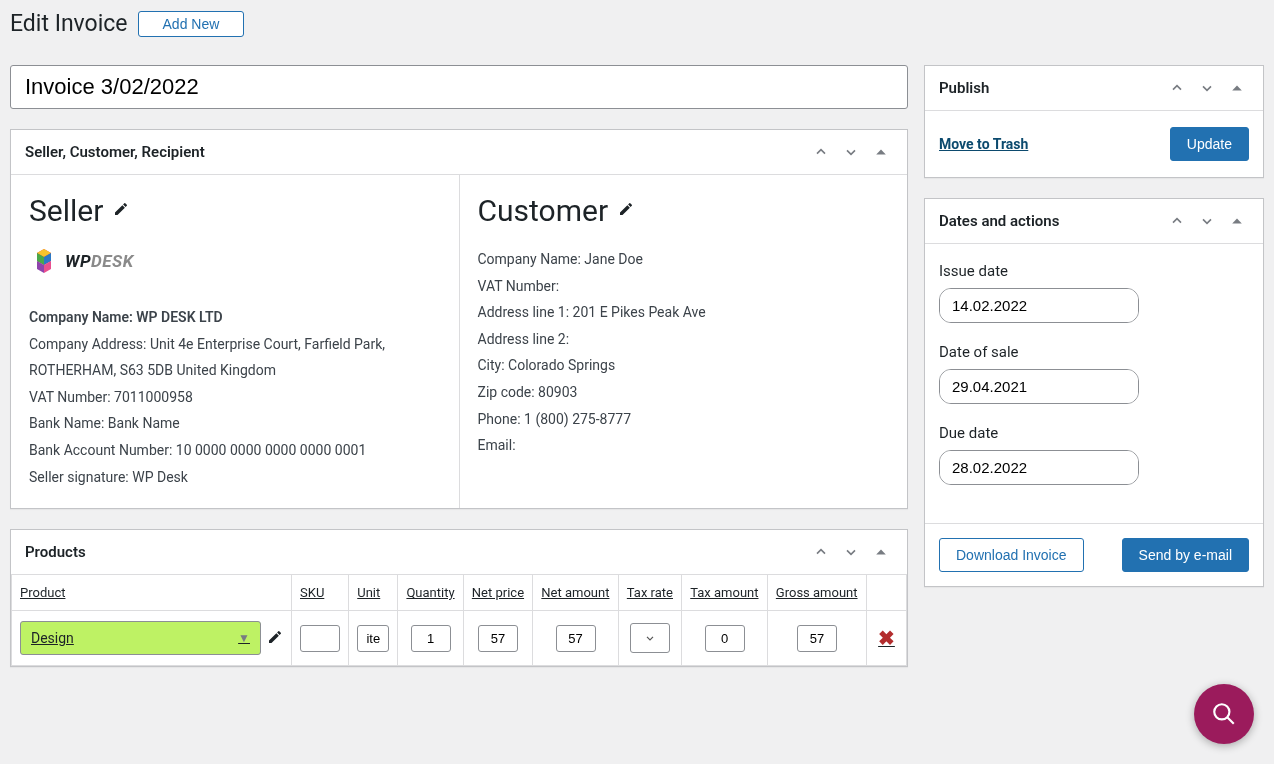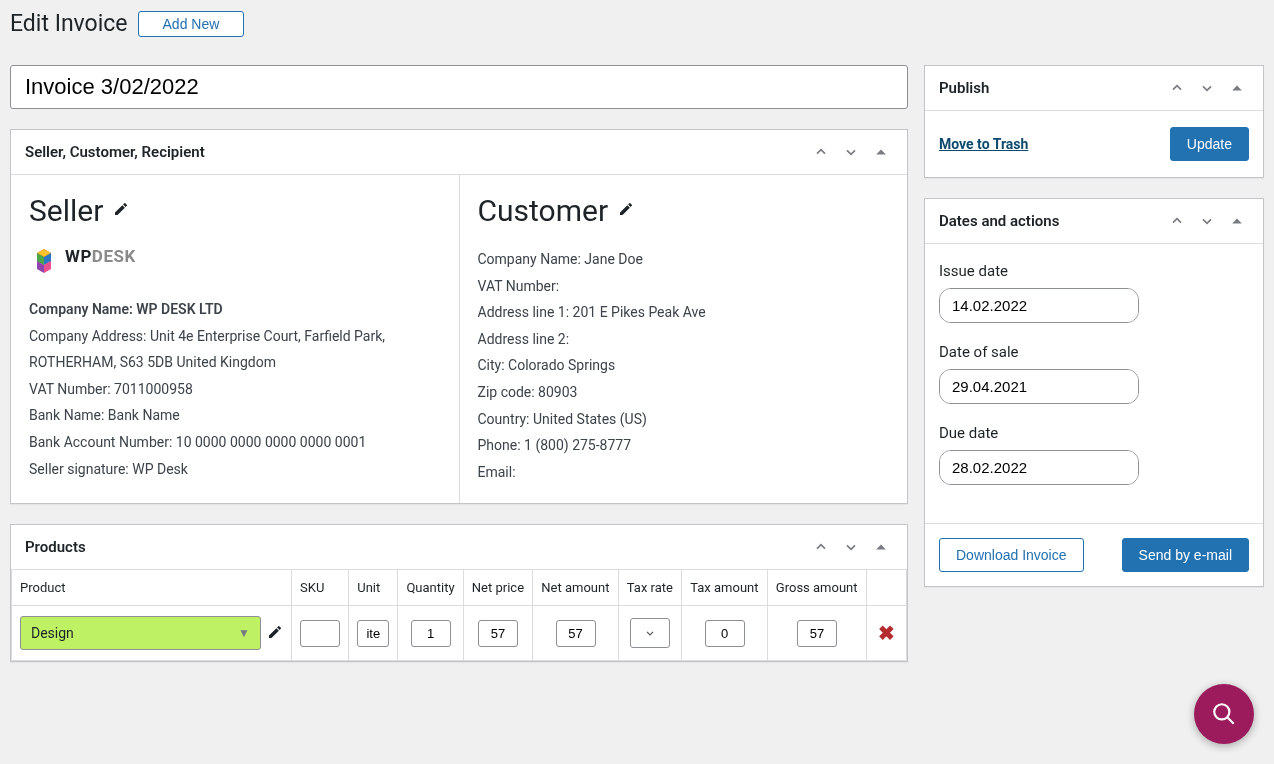--- a/index.html
+++ b/index.html
@@ -21,37 +21,37 @@
 .handle-btn svg { width: 16px; height: 16px; }
 .seller-customer { display: flex; }
 .sc-col { flex: 1; padding: 18px; }
 .sc-col + .sc-col { border-left: 1px solid #dcdcde; }
 .sc-head { display: flex; align-items: center; gap: 10px; margin-bottom: 18px; }
 .sc-head h3 { font-size: 30px; font-weight: 400; }
 .edit-icon { cursor: pointer; }
 .edit-icon svg { width: 16px; height: 16px; fill: #1d2327; }
 .sc-fields p { font-size: 14px; line-height: 1.9; color: #3c434a; }
 .sc-fields p strong { font-weight: 600; }
-.logo { margin-bottom: 20px; display: flex; align-items: flex-start; gap: 6px; }
+.logo { margin-bottom: 28px; display: flex; align-items: center; gap: 6px; font-style: italic; }
 .logo-mark { width: 30px; height: 30px; position: relative; }
 .logo-text { font-weight: 700; font-size: 17px; letter-spacing: 0.5px; }
 .logo-text .wp { color: #1d2327; }
 .logo-text .desk { color: #8a8a8a; }
 .publish-body { padding: 16px 14px; display: flex; justify-content: space-between; align-items: center; }
 .trash-link { color: #0c4a6e; text-decoration: underline; cursor: pointer; font-size: 14px; font-weight: bold; }
 .btn-primary { background: #2271b1; border: 1px solid #2271b1; color: #fff; padding: 8px 16px; border-radius: 3px; font-size: 14px; cursor: pointer; }
 .btn-secondary { background: #fff; border: 1px solid #2271b1; color: #2271b1; padding: 8px 16px; border-radius: 3px; font-size: 14px; cursor: pointer; }
 .dates-body { padding: 18px 14px; }
 .date-field { margin-bottom: 20px; }
 .date-field label { display: block; font-size: 15px; margin-bottom: 8px; color: #1d2327; }
 .date-input-wrap { display: flex; align-items: center; border: 1px solid #8c8f94; border-radius: 12px; overflow: hidden; width: 200px; }
 .date-input-wrap input { border: none; padding: 8px 12px; font-size: 15px; flex: 1; outline: none; }
 .dates-actions { border-top: 1px solid #dcdcde; padding: 14px; display: flex; justify-content: space-between; gap: 10px; }
 .products-table { width: 100%; border-collapse: collapse; }
-.products-table th, .products-table td { border: 1px solid #dcdcde; padding: 10px 8px; text-align: left; vertical-align: middle; }
+.products-table th, .products-table td { border: 1px solid #dcdcde; padding: 10px 8px; text-align: left; vertical-align: middle; text-decoration: underline; }
 .products-table th { font-size: 13px; font-weight: 400; color: #1d2327; }
 .products-table td { text-align: center; }
 .products-table td:first-child { text-align: left; }
 .cell-input { width: 40px; padding: 5px 4px; border: 1px solid #8c8f94; border-radius: 3px; text-align: center; font-size: 13px; }
 .product-select { display: flex; align-items: center; gap: 6px; }
 .select-box { flex: 1; border: 1px solid #8c8f94; border-radius: 3px; padding: 8px 10px; display: flex; justify-content: space-between; align-items: center; background: #bef264; cursor: pointer; font-size: 14px; }
 .select-box .caret { color: #787c82; font-size: 12px; }
 .tax-select { width: 40px; height: 30px; border: 1px solid #8c8f94; border-radius: 3px; background: #fff; display: inline-flex; align-items: center; justify-content: center; cursor: pointer; }
 .delete-row { color: #b32d2e; font-size: 20px; font-weight: bold; cursor: pointer; }
 .fab { position: fixed; bottom: 20px; right: 20px; width: 60px; height: 60px; border-radius: 50%; background: #9b1b5c; display: flex; align-items: center; justify-content: center; cursor: pointer; box-shadow: 0 2px 8px rgba(0,0,0,0.3); }
@@ -128,21 +128,20 @@
                     <path d="M3 17.25V21h3.75L17.81 9.94l-3.75-3.75L3 17.25zM20.71 7.04a1 1 0 000-1.41l-2.34-2.34a1 1 0 00-1.41 0l-1.83 1.83 3.75 3.75 1.83-1.83z"></path>
                   </svg></span>
             </div>
             <div class="sc-fields">
               <p>Company Name: Jane Doe</p>
               <p>VAT Number:</p>
               <p>Address line 1: 201 E Pikes Peak Ave</p>
               <p>Address line 2:</p>
               <p>City: Colorado Springs</p>
               <p>Zip code: 80903</p>
-              <p>Country: United States (US)</p>
               <p>Phone: 1 (800) 275-8777</p>
               <p>Email:</p>
             </div>
           </div>
         </div>
       </div>
 
       <div class="metabox">
         <div class="metabox-header no-border">
           <h2>Products</h2>

